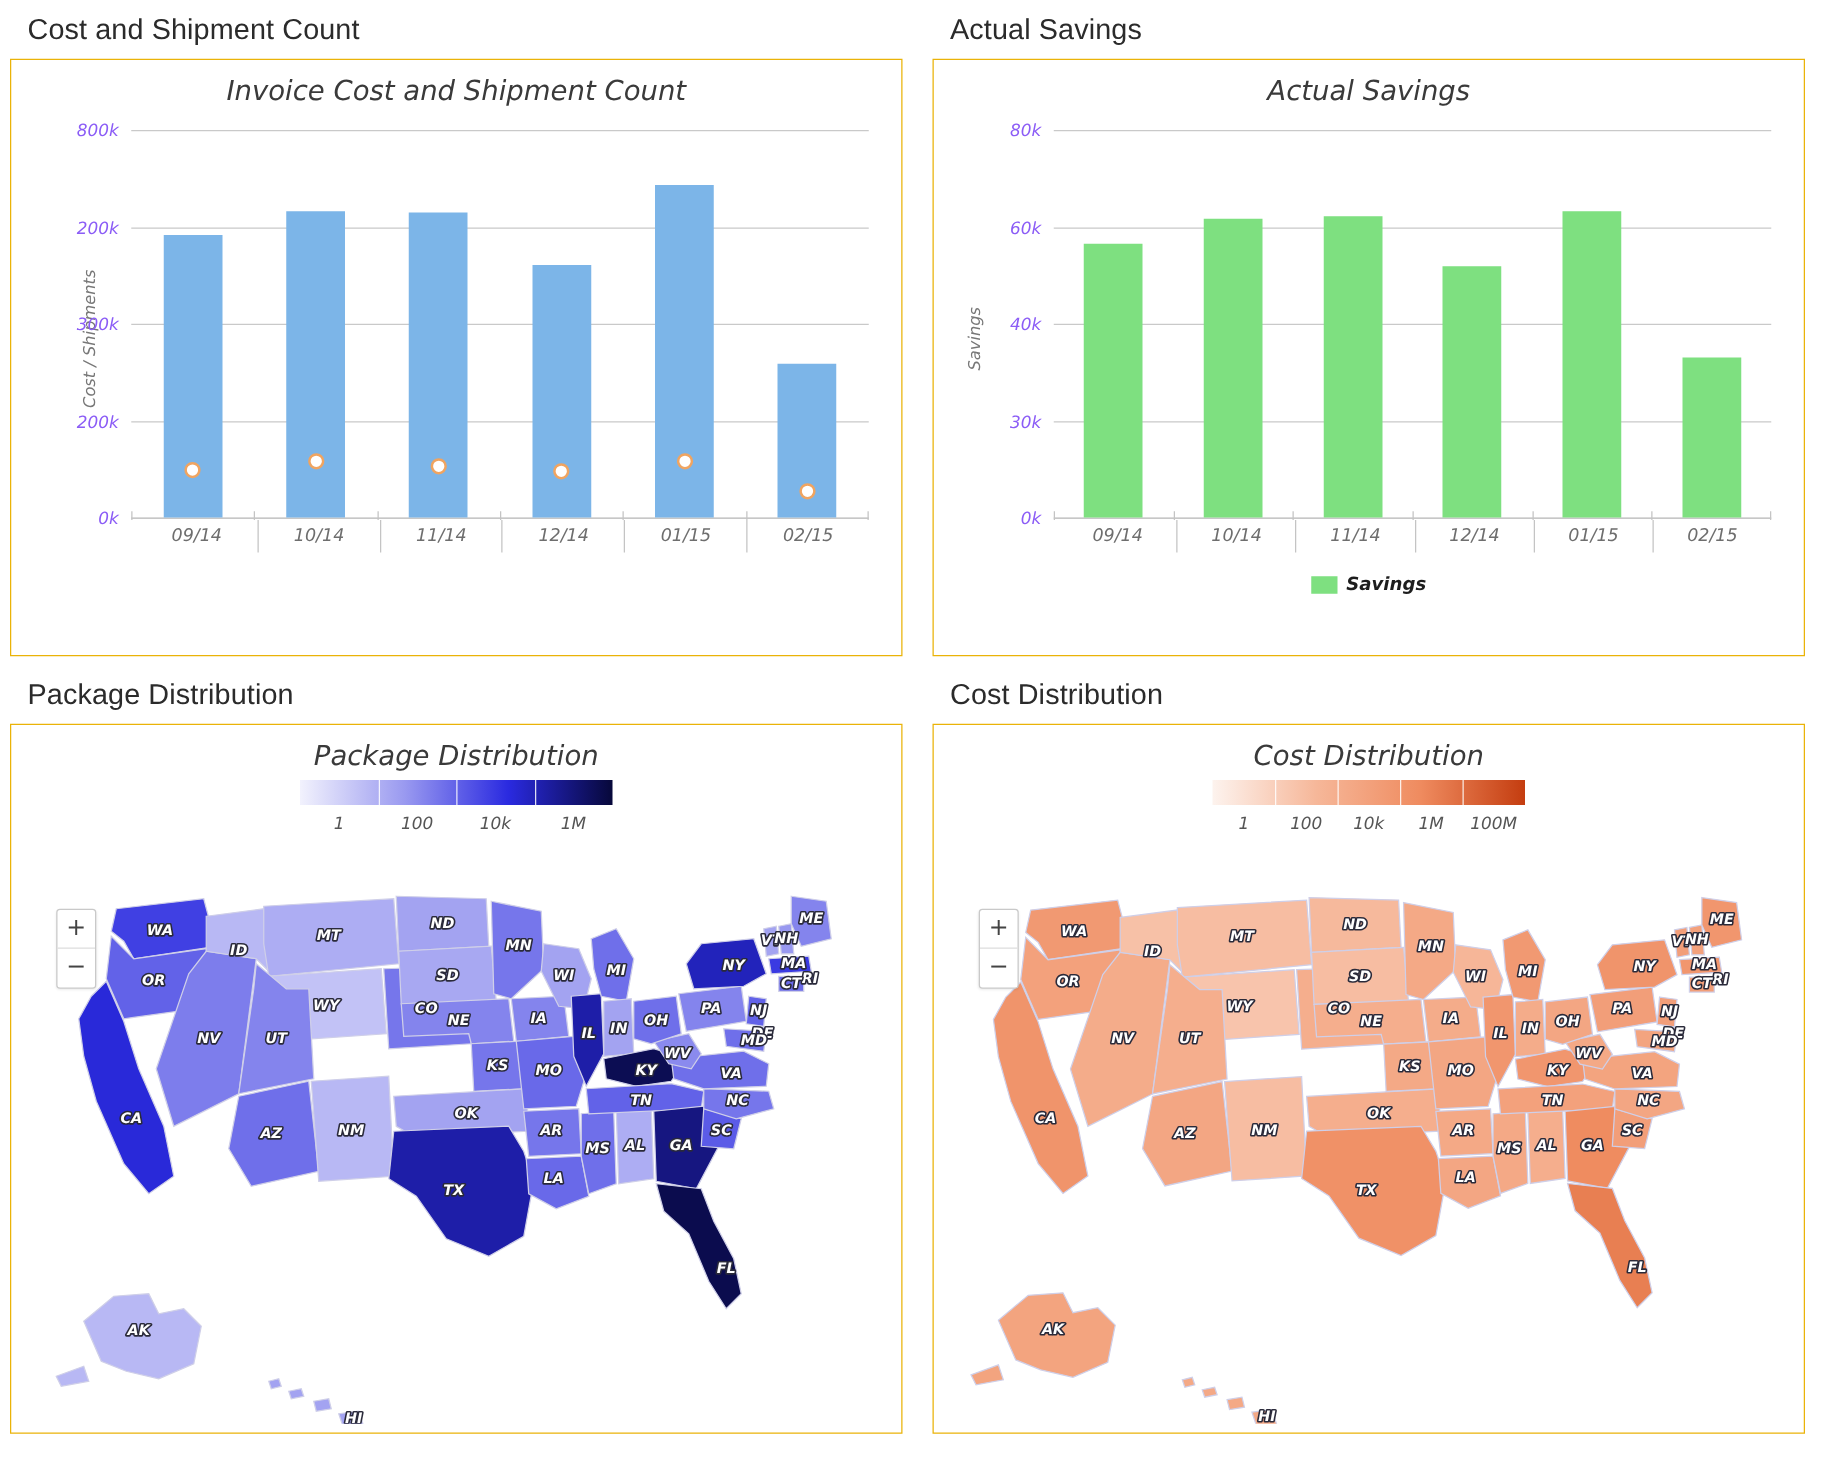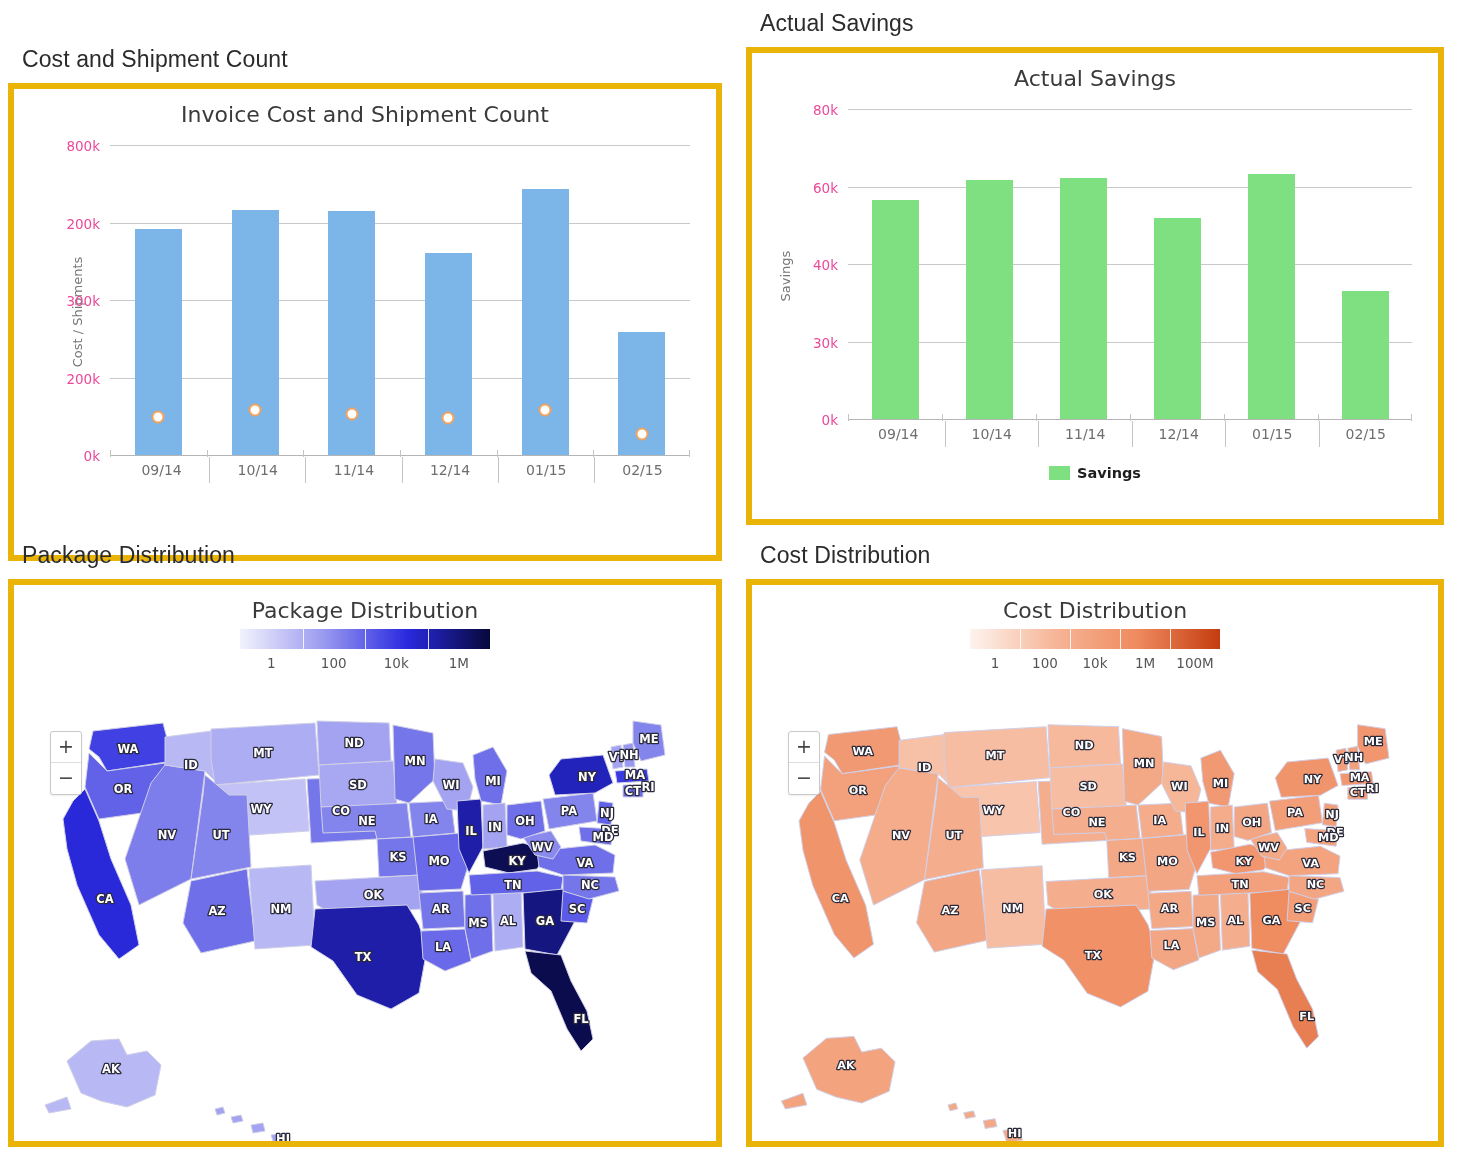--- a/index.html
+++ b/index.html
@@ -9,38 +9,39 @@
     background: #ffffff;
     font-family: "Liberation Sans", sans-serif;
   }
   .dashboard {
     width: 1458px; height: 1173px;
     display: grid;
     grid-template-columns: 730px 728px;
     grid-template-rows: 532px 641px;
   }
   .quadrant { padding: 0; position: relative; }
-  .quad-tl { padding: 0 8px 0 8px; margin-top: 36px; }
+  .quad-tl { padding: 0 8px 0 8px; }
   .quad-tr { padding: 0 14px 0 16px; }
   .quad-bl { padding: 0 8px 0 8px; }
   .quad-br { padding: 0 14px 0 16px; }
 
   .panel-title {
     font-size: 23px;
     color: #2b2b2b;
     font-weight: 400;
     margin: 0;
     padding: 10px 0 10px 14px;
     letter-spacing: .1px;
   }
   .card {
     background: #fff;
-    border: 6px solid #eab308;
+    border: 1px solid #eab308;
     position: relative;
     overflow: hidden;
+    font-style: italic;
   }
   .card-top { height: 478px; }
   .card-bottom { height: 568px; }
 
   .chart-title {
     text-align: center;
     font-size: 22px;
     color: #3a3a3a;
     font-weight: 400;
     padding-top: 13px;
@@ -65,21 +66,21 @@
   .gridline {
     position: absolute; left: 0; right: 0;
     border-top: 1px solid #c9c9c9;
   }
   .gridline.axis { border-top: 1px solid #b5b5b5; }
   .ytick {
     position: absolute;
     right: 100%;
     margin-right: 10px;
     transform: translateY(-50%);
-    font-size: 13.5px; color: #ec4899;
+    font-size: 13.5px; color: #8b5cf6;
     white-space: nowrap;
     font-family: "DejaVu Sans", sans-serif;
   }
   .bars {
     position: absolute; left: 0; right: 0; bottom: 0; top: 0;
     display: flex; align-items: flex-end;
   }
   .barslot { flex: 1 1 0; display: flex; justify-content: center; align-items: flex-end; height: 100%; }
   .bar { width: 47px; }
   .bar.blue { background: #7cb5e8; }

